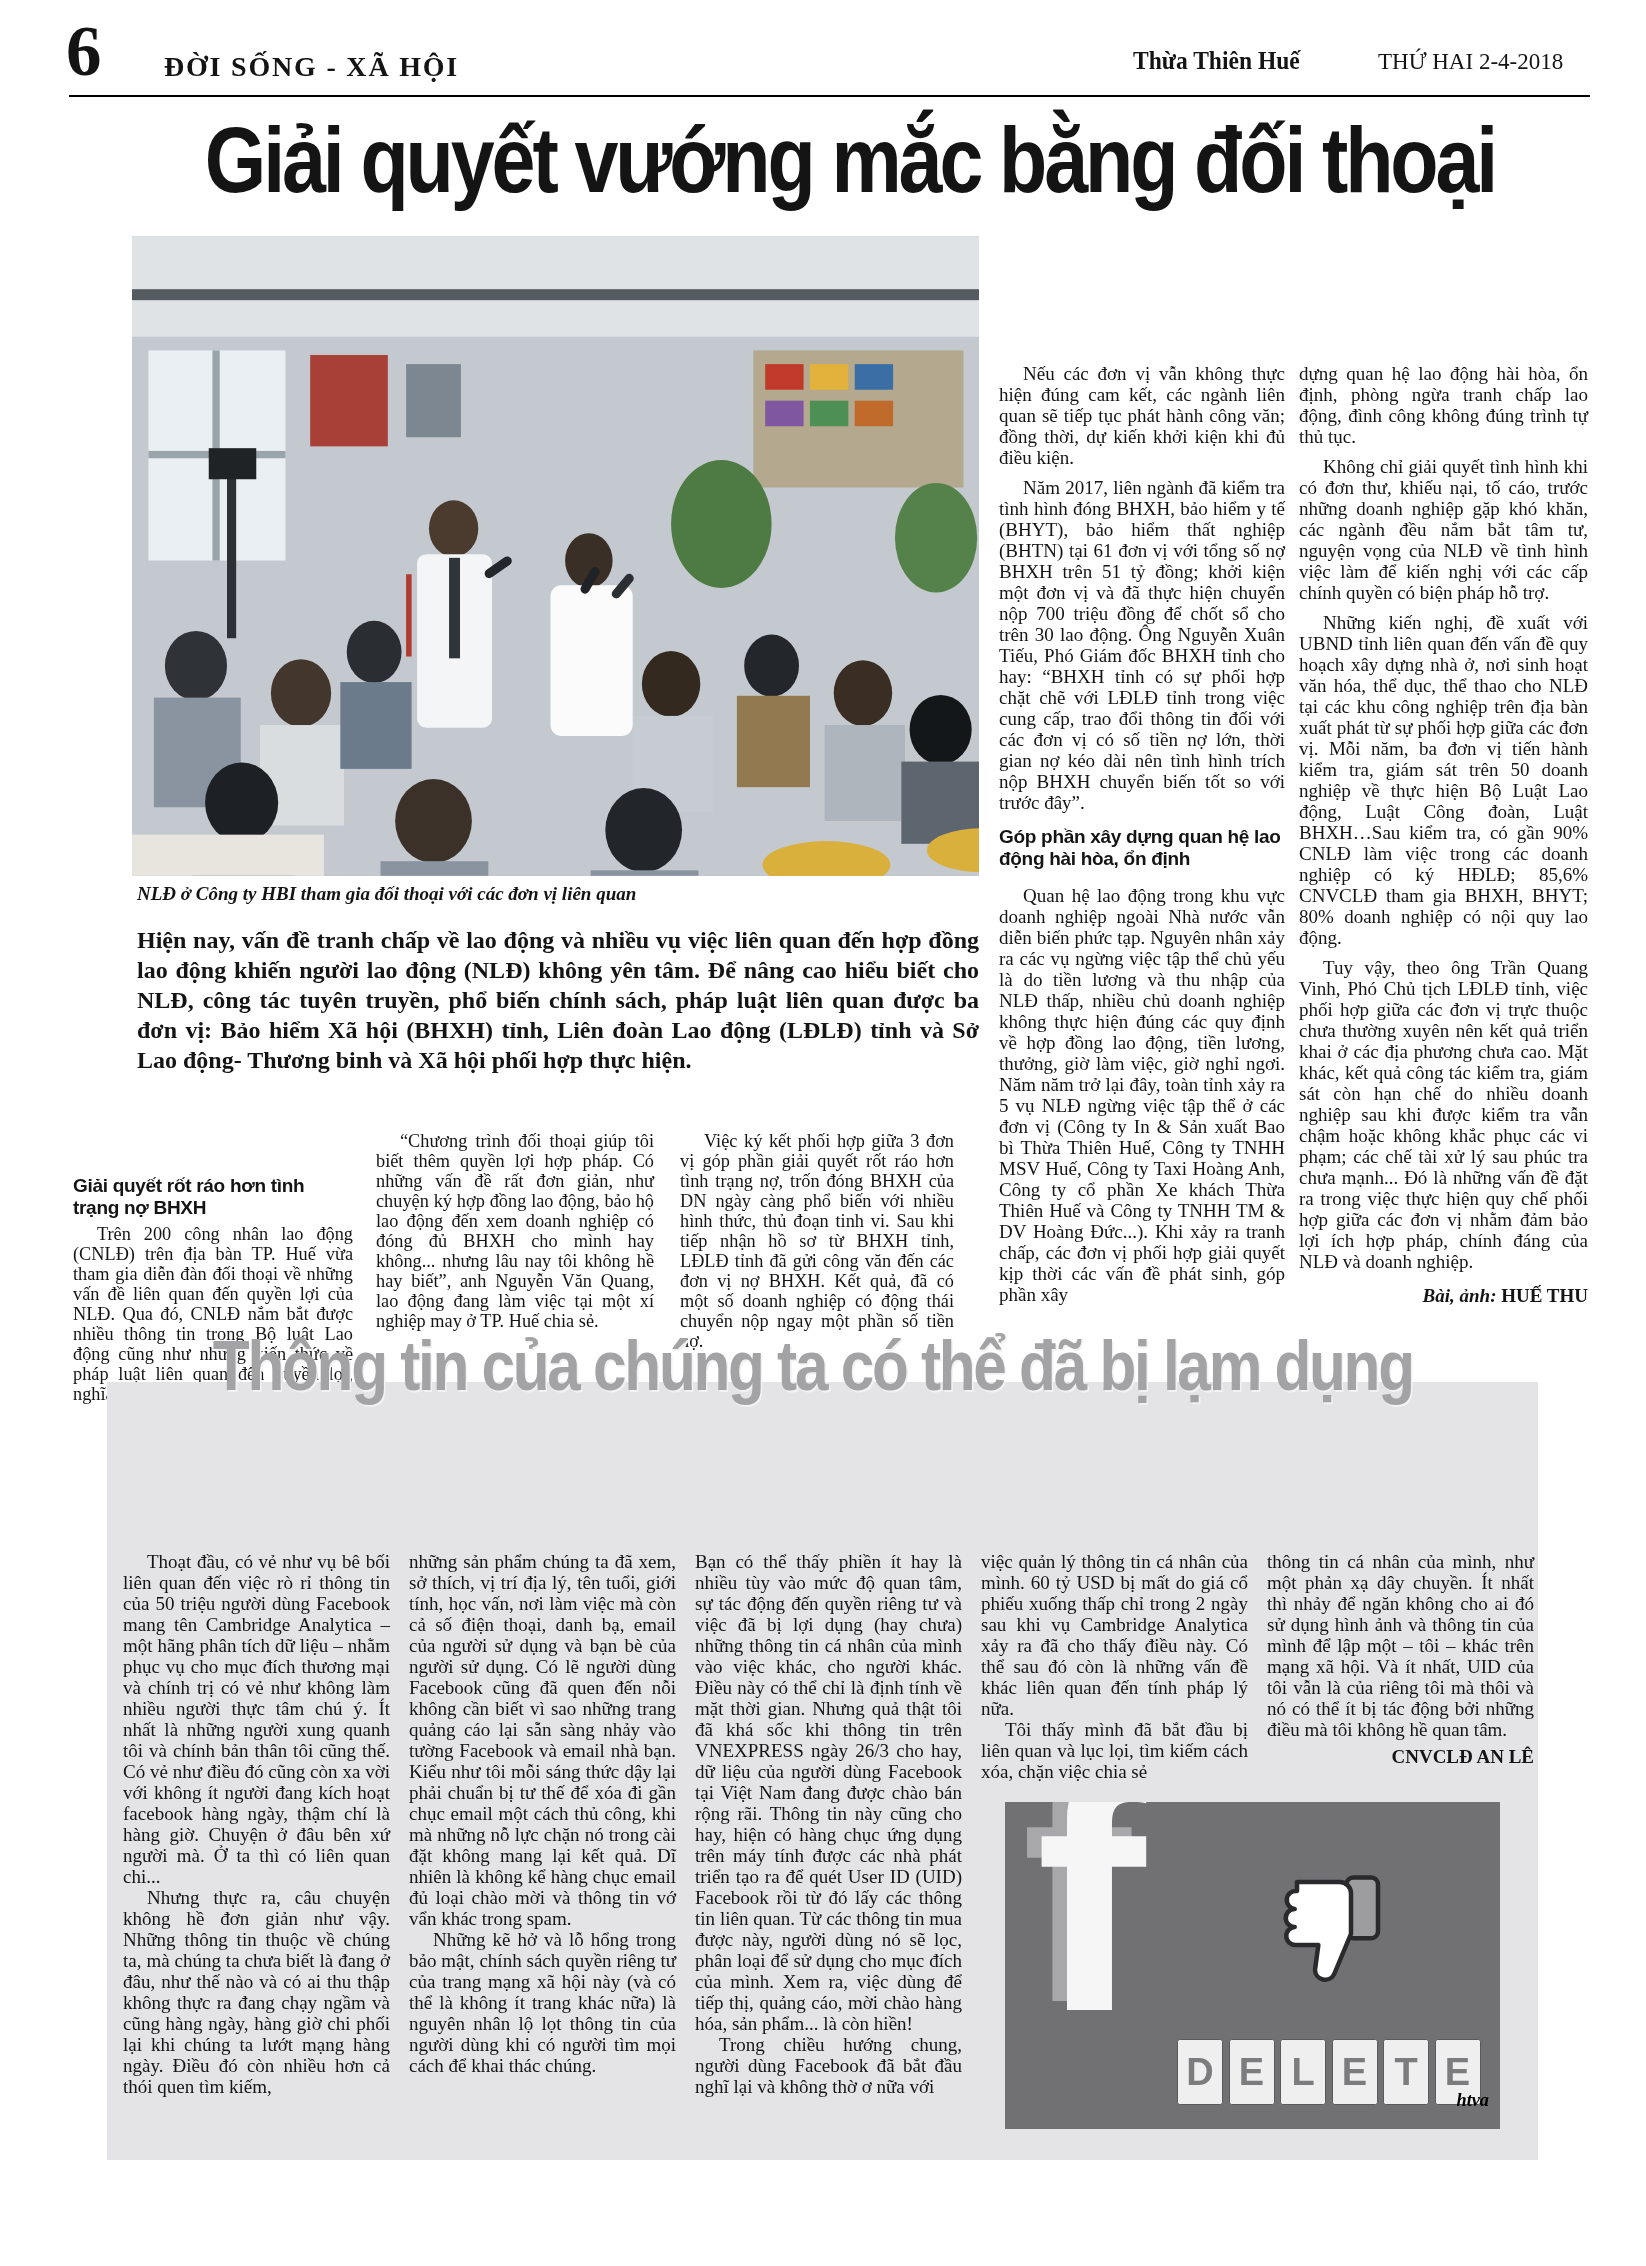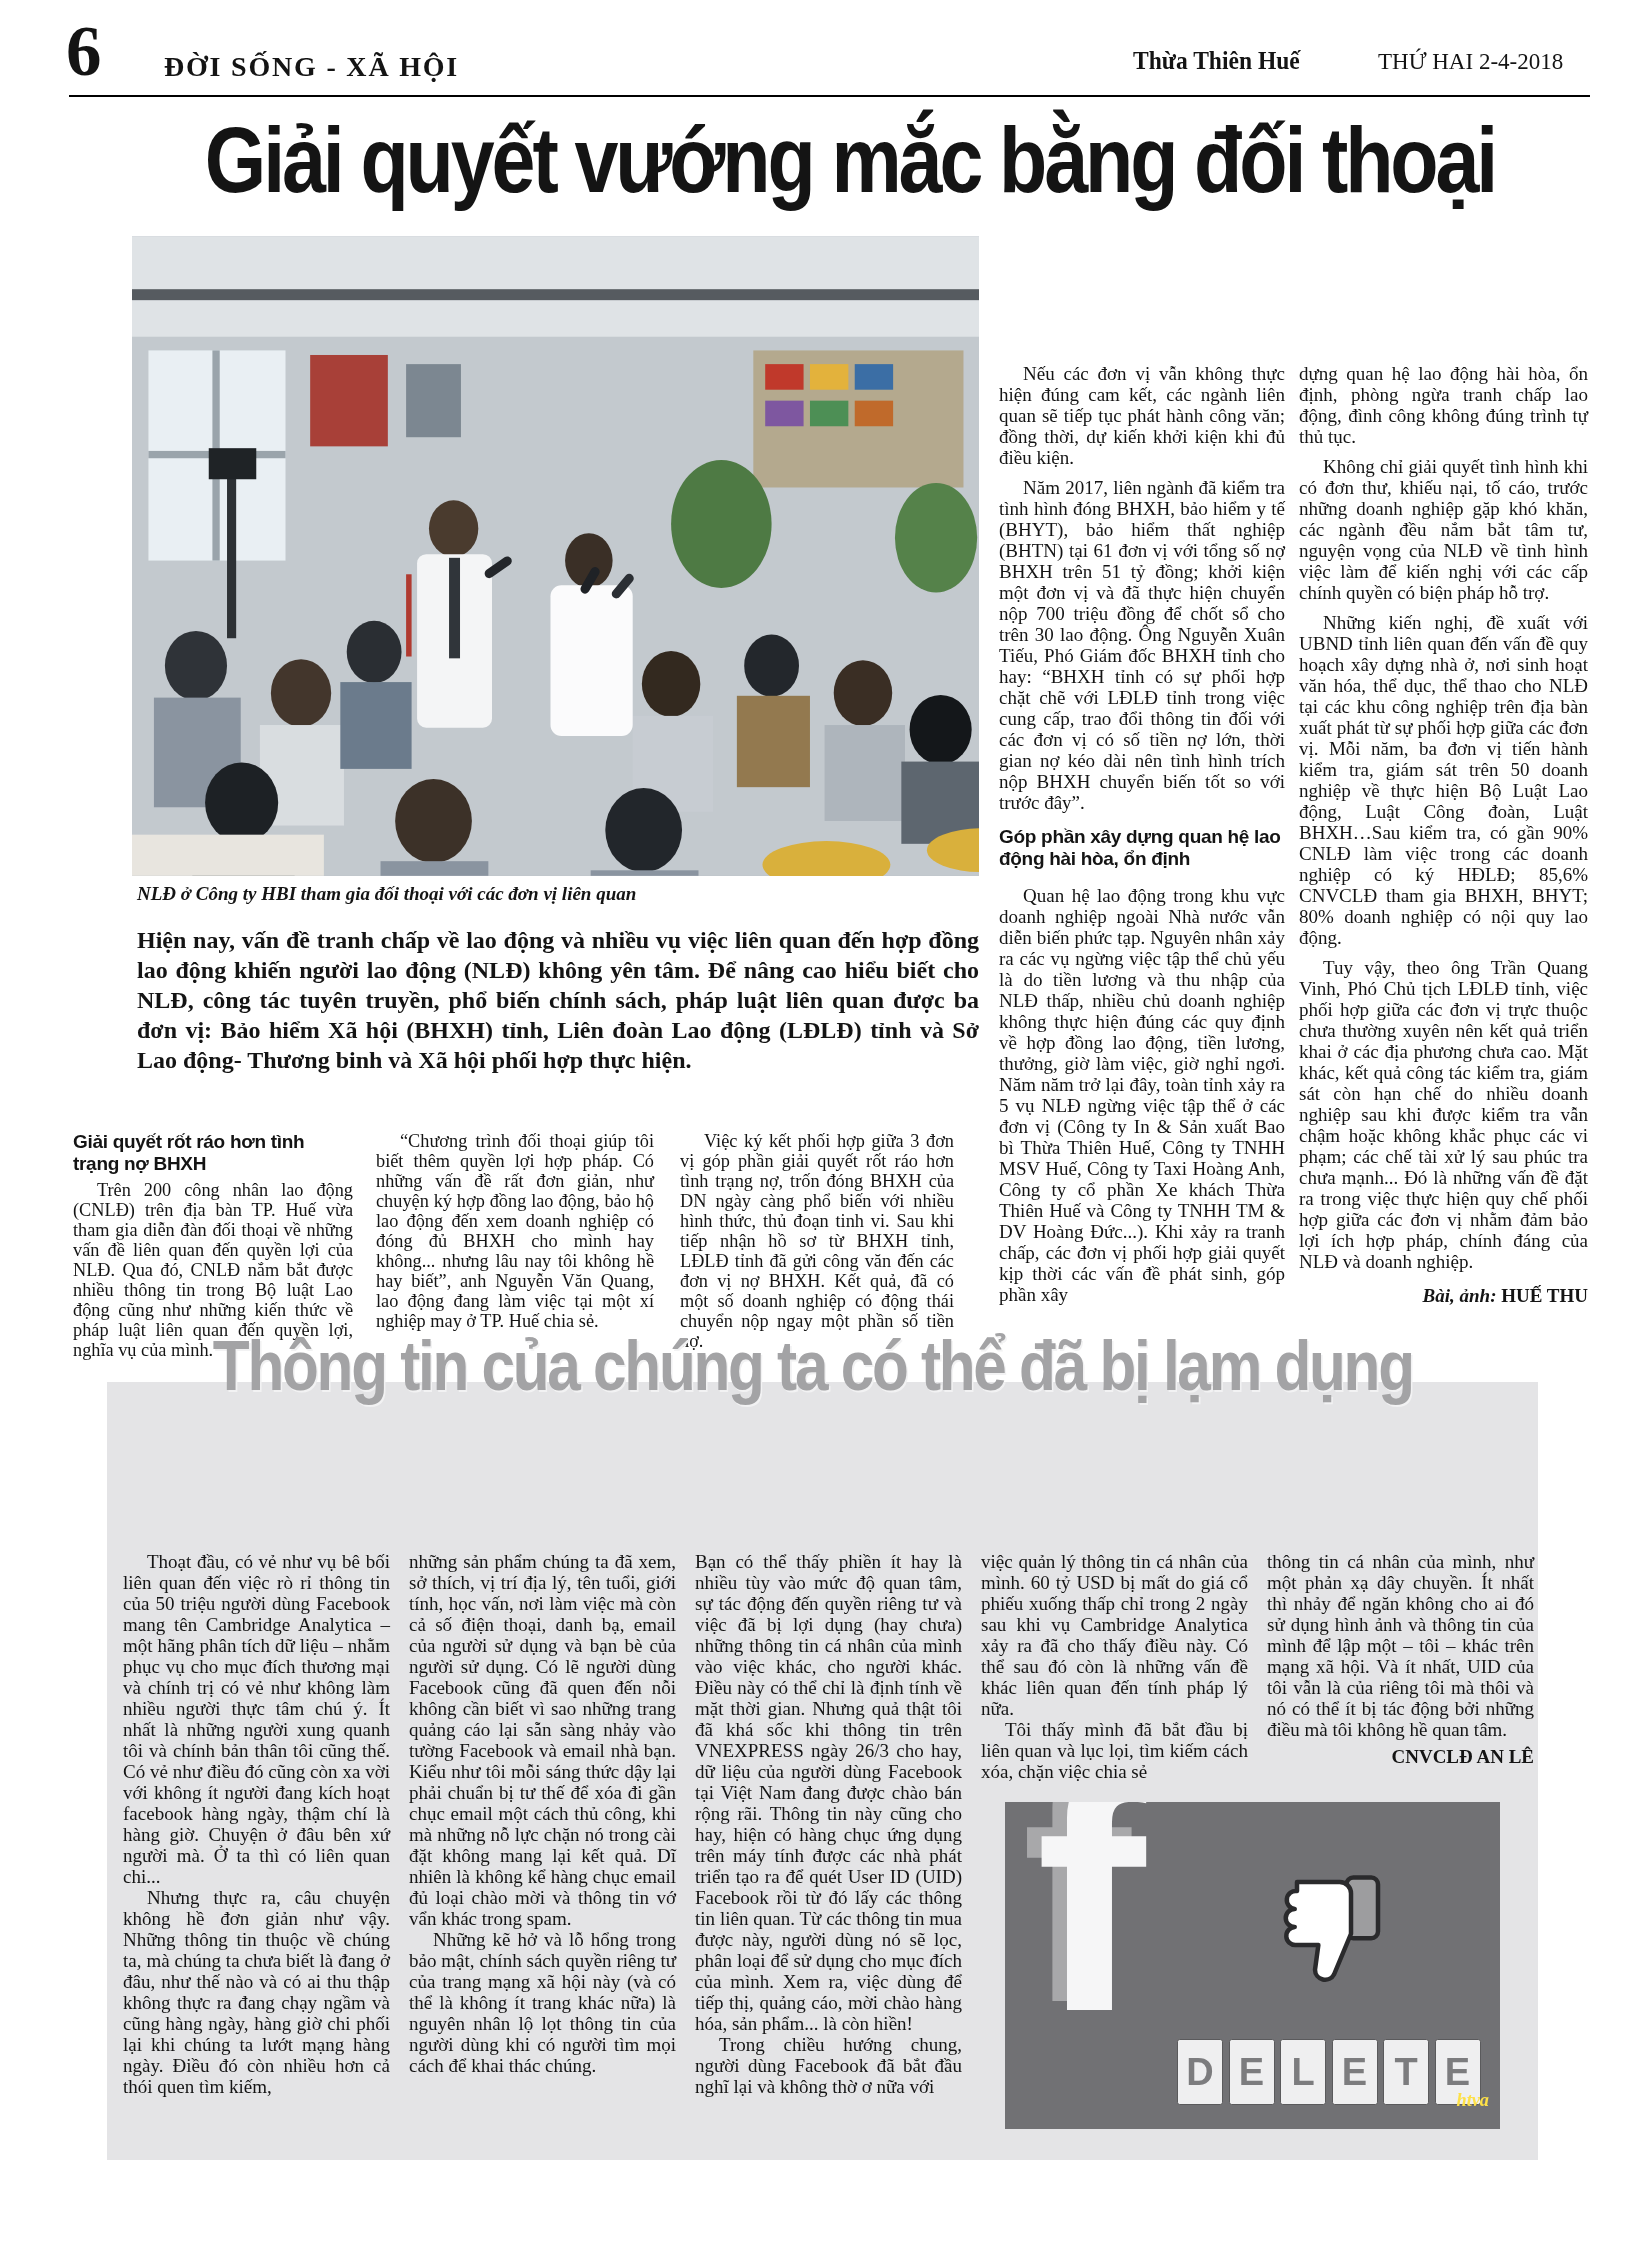--- a/index.html
+++ b/index.html
@@ -26,21 +26,21 @@
   .bodytext p{margin:0;text-indent:24px;}
   .bodytext p.no-indent{text-indent:0;}
   .bodytext p.gap{margin-top:9.1px;}
   .col-a1-1{left:73px;top:1131px;width:280px;font-size:18.3px;line-height:20px;}
   .col-a1-2{left:376px;top:1131px;width:278px;font-size:18.3px;line-height:20px;}
   .col-a1-3{left:680px;top:1131px;width:274px;font-size:18.3px;line-height:20px;}
   .col-a1-4{left:999px;top:363px;width:286px;font-size:19px;line-height:21px;}
   .col-a1-5{left:1299px;top:363px;width:289px;font-size:19px;line-height:21px;}
   .subhead{font-family:"Liberation Sans",sans-serif;font-weight:bold;font-size:19px;line-height:22px;
     letter-spacing:-0.3px;text-indent:0 !important;text-align:left;}
-  .subhead.mb{margin-bottom:4.6px;}
+  .subhead.mb{margin-bottom:4.6px;margin-top:44px;}
   .subhead.mid{margin-top:12.8px;margin-bottom:15px;}
   .byline1{margin-top:12.8px;text-align:right;font-size:19px;}
   .byline1 .lbl{font-style:italic;font-weight:bold;}
   .byline1 .nm{font-weight:bold;}
   
   .graybox{left:107px;top:1382px;width:1431px;height:778px;background:#e4e4e6;}
   .headline2{left:107px;top:1320px;width:1431px;white-space:nowrap;}
   .headline2 span{display:inline-block;font-family:"Liberation Sans",sans-serif;font-weight:bold;
     font-size:71px;letter-spacing:-2.7px;transform:scaleX(.85);transform-origin:center;
     color:#a3a3a5;text-shadow:1.8px 1.8px 0 #f2f2f3;line-height:1.3;}
@@ -51,21 +51,21 @@
   .fb-graphic{left:1005px;top:1802px;width:495px;height:327px;background:#717174;overflow:hidden;}
   .fb-f{position:absolute;left:16.4px;top:-79px;width:256px;height:420px;}
   .fb-f span{position:absolute;font-family:"Liberation Sans",sans-serif;font-weight:bold;font-size:329px;line-height:1;}
   .fb-f .back{left:0;top:0;color:#a8a8aa;}
   .fb-f .front{left:14.6px;top:9.1px;color:#f6f6f7;}
   .thumb{position:absolute;left:267px;top:71px;width:113px;height:117px;}
   .delete-row{position:absolute;left:172px;bottom:24px;display:flex;gap:5.5px;align-items:flex-end;}
   .tile{width:44px;height:64px;background:#efeff0;border:1.8px solid #5a5a5c;border-radius:2.7px;
     display:flex;align-items:center;justify-content:center;
     font-family:"Liberation Sans",sans-serif;font-weight:bold;font-size:38px;color:#7c7c7e;}
-  .sig{position:absolute;right:11px;bottom:18.3px;font-style:italic;font-weight:bold;font-size:18.3px;color:#fde047;
+  .sig{position:absolute;right:11px;bottom:18.3px;font-style:italic;font-weight:bold;font-size:18.3px;color:#000000;
     font-family:"Liberation Serif",serif;}
 </style>
 </head>
 <body>
 
 <div class="abs page-num">6</div>
 <div class="abs section-name">ĐỜI SỐNG - XÃ HỘI</div>
 <div class="abs masthead">Thừa Thiên Huế</div>
 <div class="abs issue-date">THỨ HAI  2-4-2018</div>
 <div class="abs header-rule"></div>

